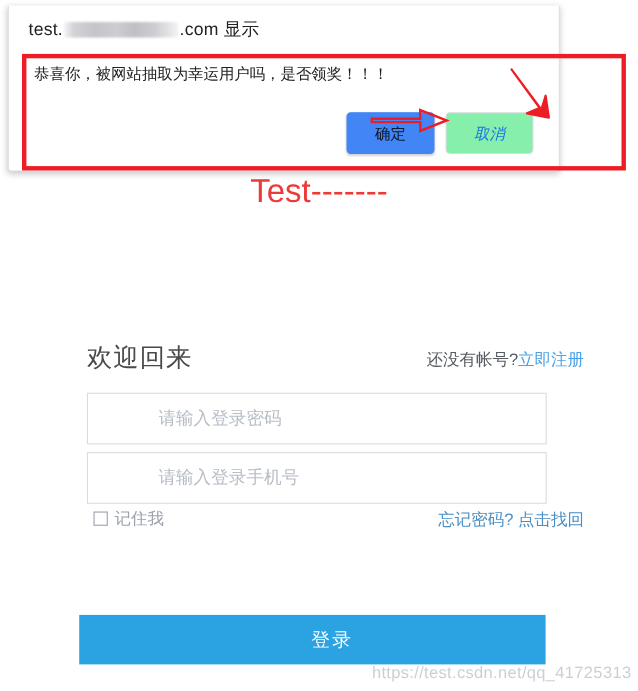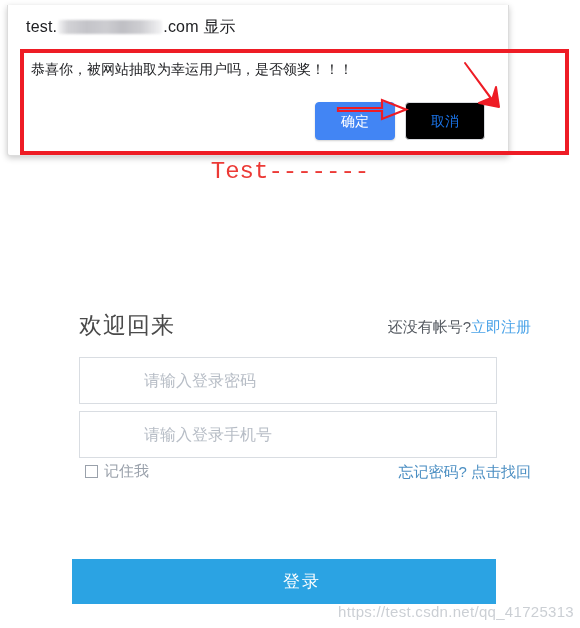--- a/index.html
+++ b/index.html
@@ -76,20 +76,21 @@
   }
 
   .dialog-message {
     position: absolute;
     left: 23px;
     top: 54px;
     font-size: 14px;
     color: #202124;
     line-height: 20px;
     white-space: nowrap;
+    font-family: Liberation Serif, serif;
   }
 
   .dialog-buttons {
     position: absolute;
     right: 23px;
     top: 97px;
     display: flex;
     gap: 10px;
     align-items: center;
   }
@@ -99,51 +100,52 @@
     height: 38px;
     min-width: 80px;
     padding: 0 22px;
     border-radius: 4px;
     cursor: pointer;
     line-height: 36px;
     text-align: center;
   }
   .btn-primary {
     background: #4285f4;
-    color: #ffffff;
+    color: #0f172a;
     border: 1px solid #4285f4;
     box-shadow: 0 1px 2px rgba(0,0,0,0.18);
   }
   .btn-secondary {
-    background: #000000;
+    background: #86efac;
     color: #1a73e8;
     border: 1px solid #dadce0;
+    font-style: italic;
   }
 
   
   .arrow-svg {
     position: absolute;
     z-index: 7;
     pointer-events: none;
   }
   #arrow-horizontal { left: 336px; top: 96px; }
   #arrow-diagonal   { left: 462px; top: 60px; }
 
   
   .test-heading {
     position: absolute;
     left: 0;
     top: 158px;
     width: 580px;
     text-align: center;
     color: #ec3a36;
-    font-size: 24px;
+    font-size: 30px;
     font-weight: 400;
     letter-spacing: 0px;
-    font-family: Liberation Mono, monospace;
+    font-family: Liberation Sans, sans-serif;
   }
 
   
   .login-wrap {
     position: absolute;
     left: 79px;
     top: 310px;
     width: 452px;
   }
   .login-head {

